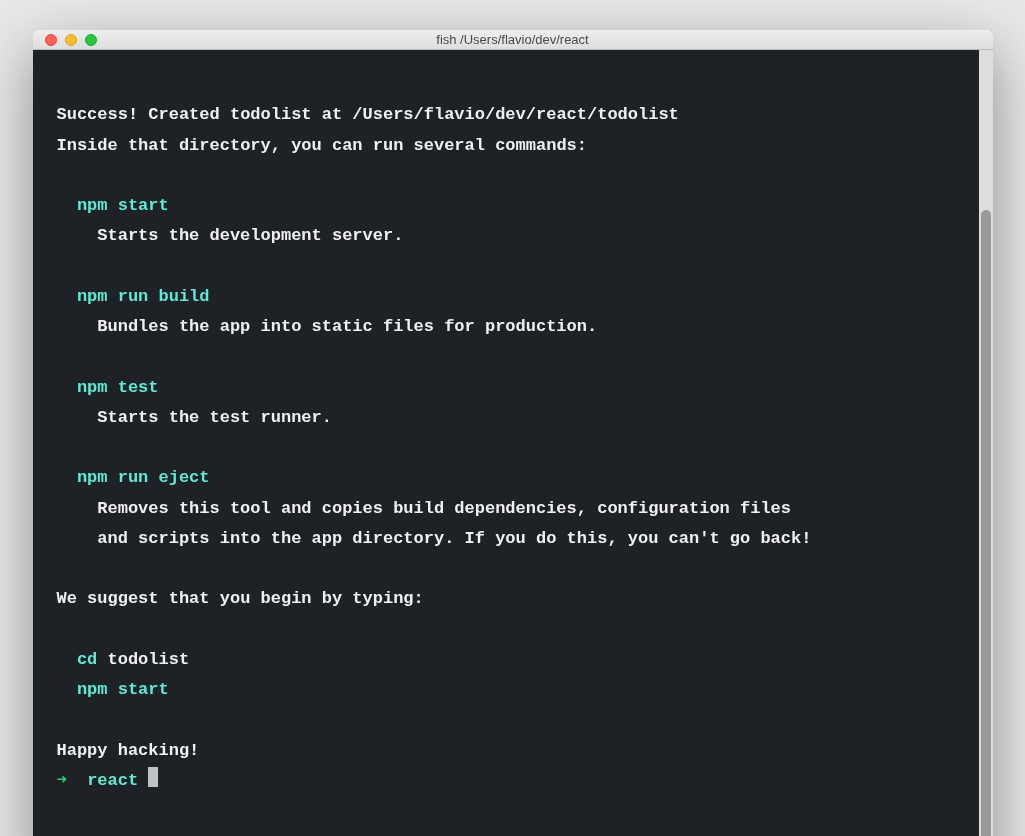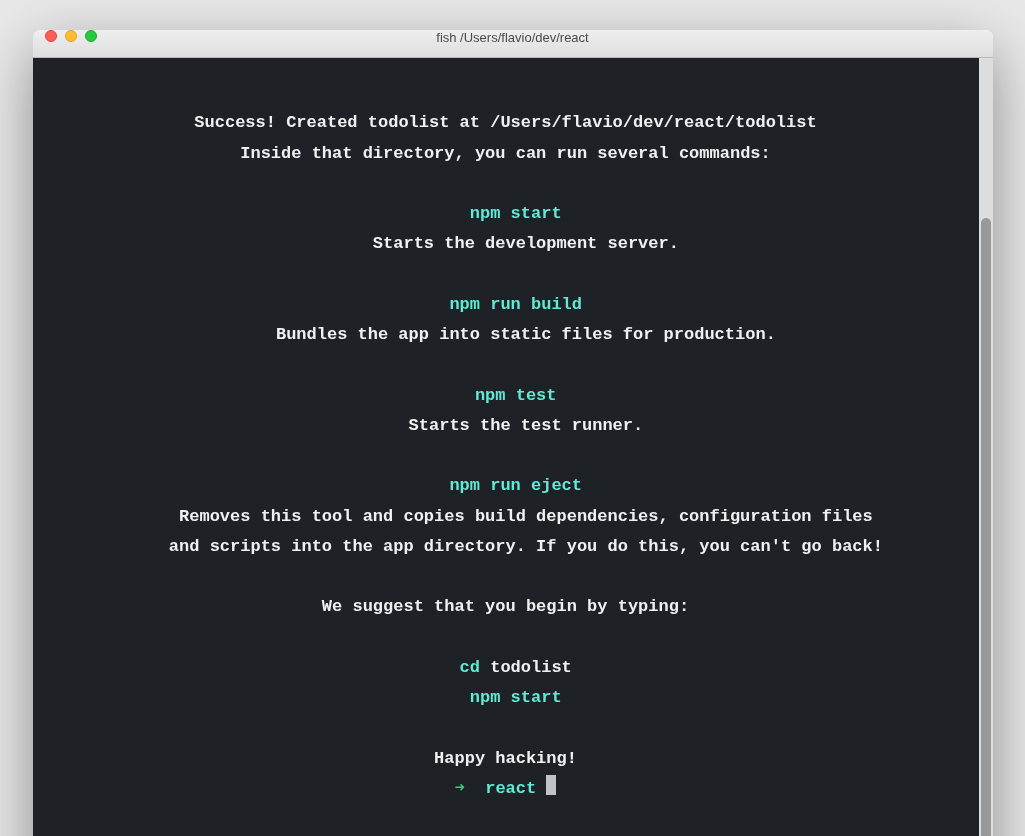--- a/index.html
+++ b/index.html
@@ -15,25 +15,25 @@
       justify-content: center;
     }
     .window {
       width: 960px;
       background: #fff;
       border-radius: 8px;
       box-shadow: 0 20px 60px rgba(0,0,0,0.4);
       overflow: hidden;
     }
     .titlebar {
-      height: 28px;
+      height: 20px;
       background: linear-gradient(#eeeeee, #dedede);
       border-bottom: 1px solid #b8b8b8;
       display: flex;
-      align-items: flex-start;
+      align-items: center;
       position: relative;
     }
     .traffic-lights {
       display: flex;
       gap: 8px;
       padding-left: 12px;
     }
     .light {
       width: 12px;
       height: 12px;
@@ -82,21 +82,21 @@
     }
     .cyan { color: #5eead4; }
     .green-arrow { color: #33d17a; }
     .cursor {
       display: inline-block;
       width: 10px;
       height: 20px;
       background: #bfc3c6;
       vertical-align: -2px;
     }
-    .line { display: block; min-height: 1.78em; text-align: center; }
+    .line { display: block; min-height: 1.78em; }
     .indent { padding-left: 2ch; }
     .indent2 { padding-left: 4ch; }
   </style>
 </head>
 <body>
 
 <div class="window">
   <div class="titlebar">
     <div class="traffic-lights">
       <div class="light red"></div>

